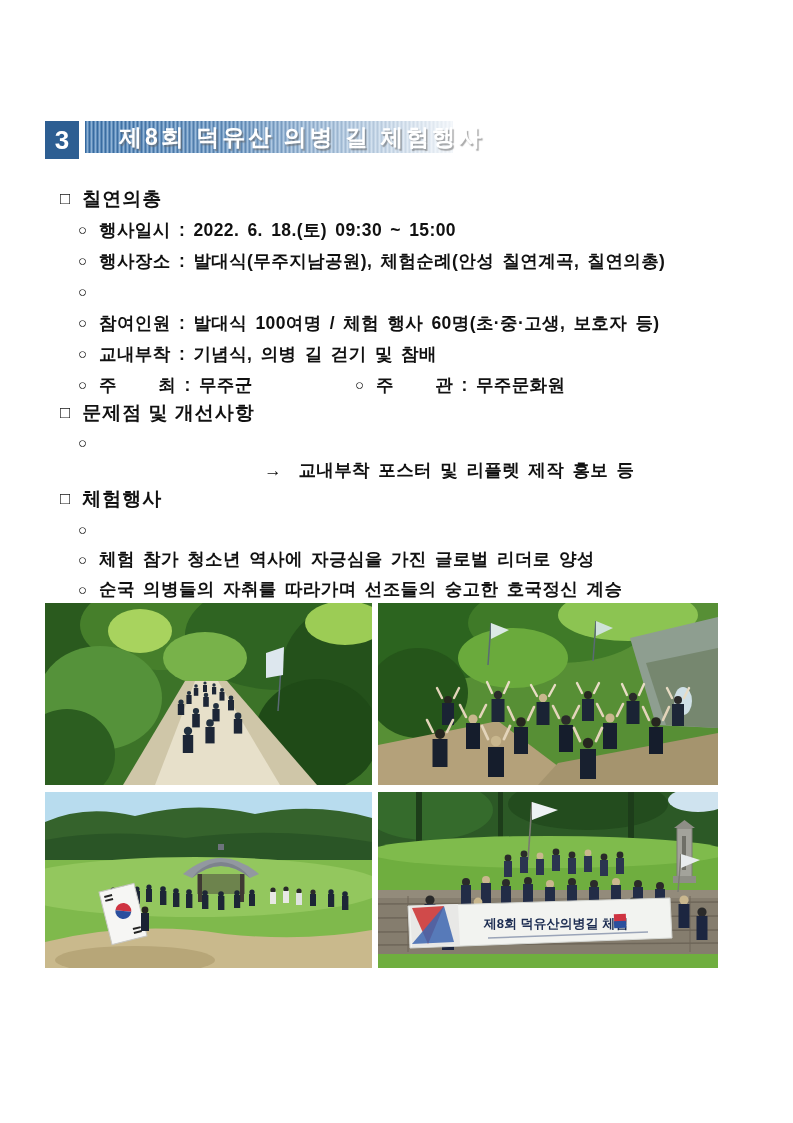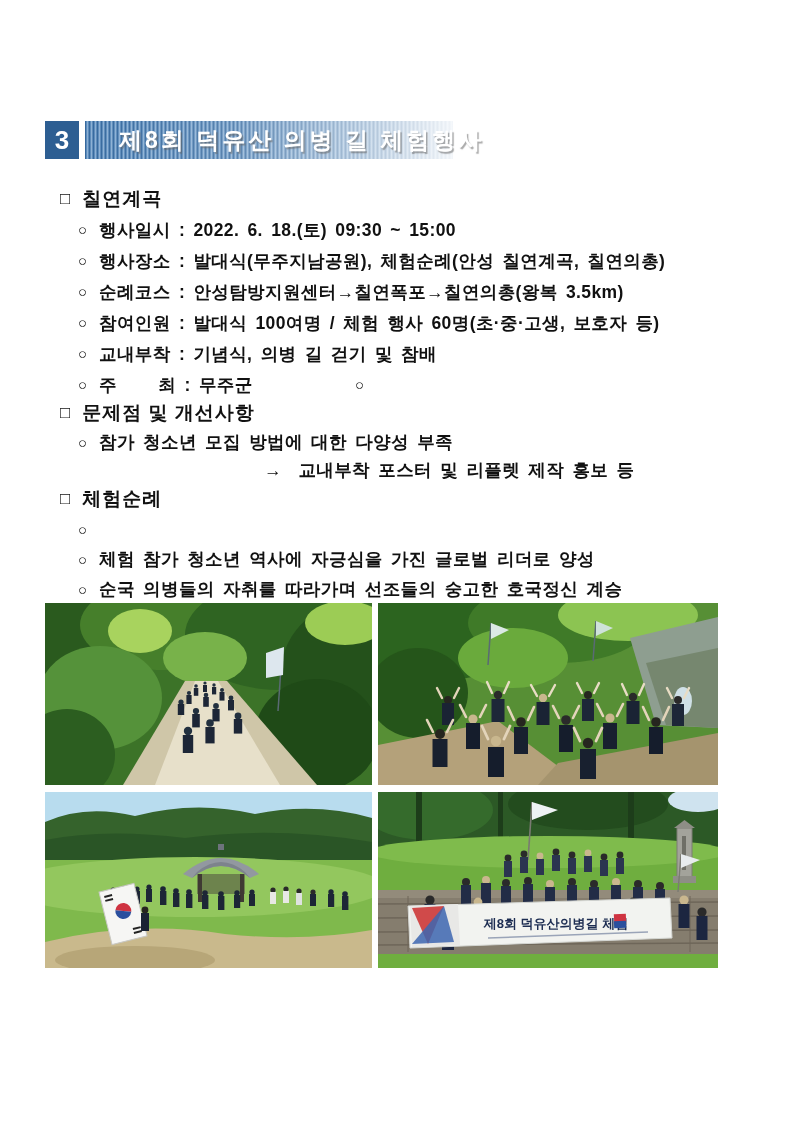--- a/index.html
+++ b/index.html
@@ -9,21 +9,21 @@
     font-family:"Liberation Sans","DejaVu Sans",sans-serif; color:#111;
   }
 
   
   .header { position:absolute; top:121px; left:45px; height:38px; display:flex; }
   .num-box {
     width:34px; height:38px; background:#2d5e92; color:#fff;
     font-size:26px; font-weight:bold; display:flex; align-items:center; justify-content:center;
   }
   .title-bar {
-    margin-left:6px; width:368px; height:38px; display:flex; align-items:center; padding-left:34px; box-sizing:border-box;
+    margin-left:6px; width:368px; height:32px; display:flex; align-items:center; padding-left:34px; box-sizing:border-box;
     background:
       linear-gradient(90deg, rgba(255,255,255,0) 0%, rgba(255,255,255,.18) 40%, rgba(255,255,255,.62) 78%, rgba(255,255,255,.92) 100%),
       repeating-linear-gradient(90deg, #36699e 0 1px, #5d8cbb 1px 2px, #8cb0d4 2px 3px, #5d8cbb 3px 4px);
   }
   .title-text {
     color:#fff; font-size:23px; font-weight:bold; letter-spacing:3px; white-space:pre;
     text-shadow:1.5px 1.5px 1px rgba(100,100,100,.55);
   }
 
   
@@ -55,71 +55,70 @@
   <div class="header">
     <div class="num-box">3</div>
     <div class="title-bar">
       <span class="title-text">제8회 덕유산 의병 길 체험행사</span>
     </div>
   </div>
 
   <section class="sec" style="top:184px">
     <div class="sec-head">
       <span class="sq">□</span>
-      <span>칠연계곡</span>
+      <span>칠연의총</span>
     </div>
     <div class="line">
       <span class="bullet">○</span>
       <span class="txt">행사일시 : 2022. 6. 18.(토) 09:30 ~ 15:00</span>
     </div>
     <div class="line">
       <span class="bullet">○</span>
       <span class="txt">행사장소 : 발대식(무주지남공원), 체험순례(안성 칠연계곡, 칠연의총)</span>
     </div>
     <div class="line">
       <span class="bullet">○</span>
-      <span class="txt">순례코스 : 안성탐방지원센터→칠연폭포→칠연의총(왕복 3.5km)</span>
     </div>
     <div class="line">
       <span class="bullet">○</span>
       <span class="txt">참여인원 : 발대식 100여명 / 체험 행사 60명(초·중·고생, 보호자 등)</span>
     </div>
     <div class="line">
       <span class="bullet">○</span>
       <span class="txt">교내부착 : 기념식, 의병 길 걷기 및 참배</span>
     </div>
     <div class="line">
       <span class="half first">
         <span class="bullet">○</span>
         <span class="txt">주     최 : 무주군</span>
       </span>
       <span class="half">
         <span class="bullet">○</span>
+        <span class="txt">주     관 : 무주문화원</span>
       </span>
     </div>
   </section>
 
   <section class="sec" style="top:398px">
     <div class="sec-head">
       <span class="sq">□</span>
       <span>문제점 및 개선사항</span>
     </div>
     <div class="line prob-line">
       <span class="bullet">○</span>
-      <span class="txt">참가 청소년 모집 방법에 대한 다양성 부족</span>
     </div>
     <div class="arrow-line">
       <span class="txt">→  교내부착 포스터 및 리플렛 제작 홍보 등</span>
     </div>
   </section>
 
   <section class="sec" style="top:484px">
     <div class="sec-head">
       <span class="sq">□</span>
-      <span>체험순례</span>
+      <span>체험행사</span>
     </div>
     <div class="line" style="height:30px">
       <span class="bullet">○</span>
     </div>
     <div class="line" style="height:30px">
       <span class="bullet">○</span>
       <span class="txt">체험 참가 청소년 역사에 자긍심을 가진 글로벌 리더로 양성</span>
     </div>
     <div class="line" style="height:30px">
       <span class="bullet">○</span>

